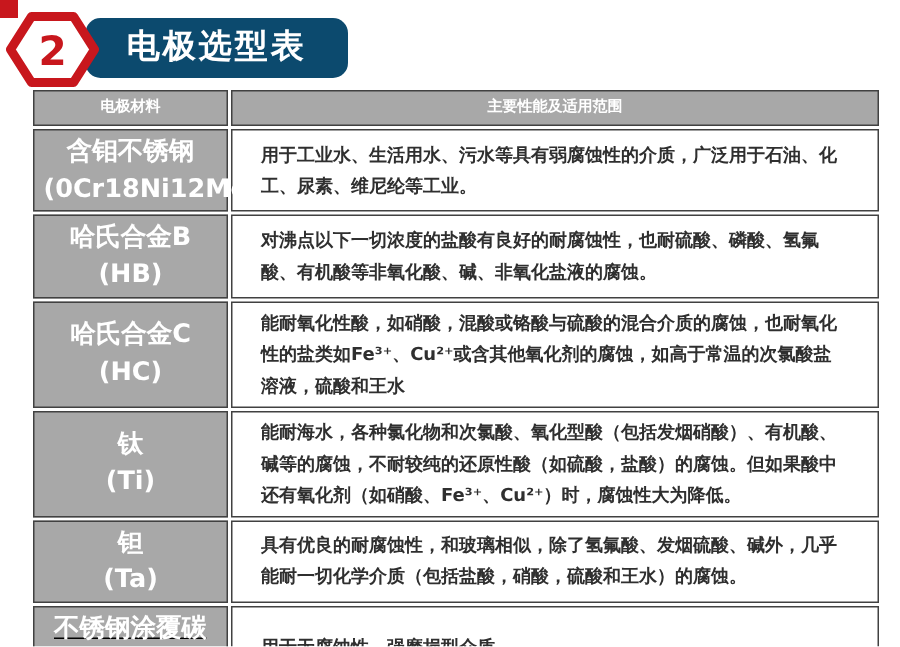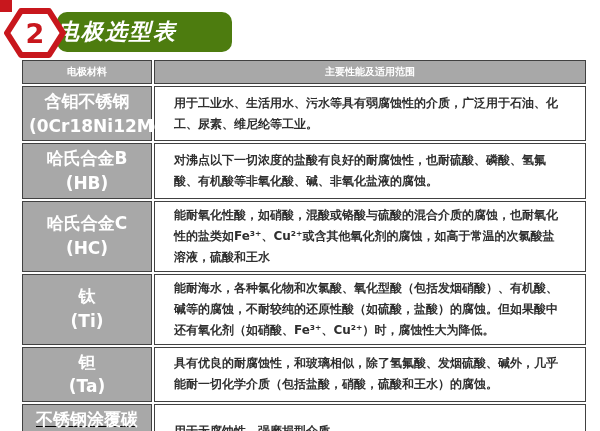--- a/index.html
+++ b/index.html
@@ -19,26 +19,25 @@
   .corner-square {
     position: absolute;
     left: 0; top: 0;
     width: 12px; height: 12px;
     background: #c8171d;
   }
   .title-banner {
     position: absolute;
     left: 57px; top: 12px;
     width: 175px; height: 40px;
-    background: #4d7c0f;
+    background: #0c4a6e;
     border-radius: 10px;
     display: flex;
     align-items: center;
-    justify-content: flex-start;
-    font-style: italic;
+    justify-content: center;
   }
   .title-banner .title-text {
     color: #ffffff;
     font-size: 22px;
     font-weight: bold;
     letter-spacing: 2px;
     line-height: 1;
   }
   .hex-badge {
     position: absolute;

